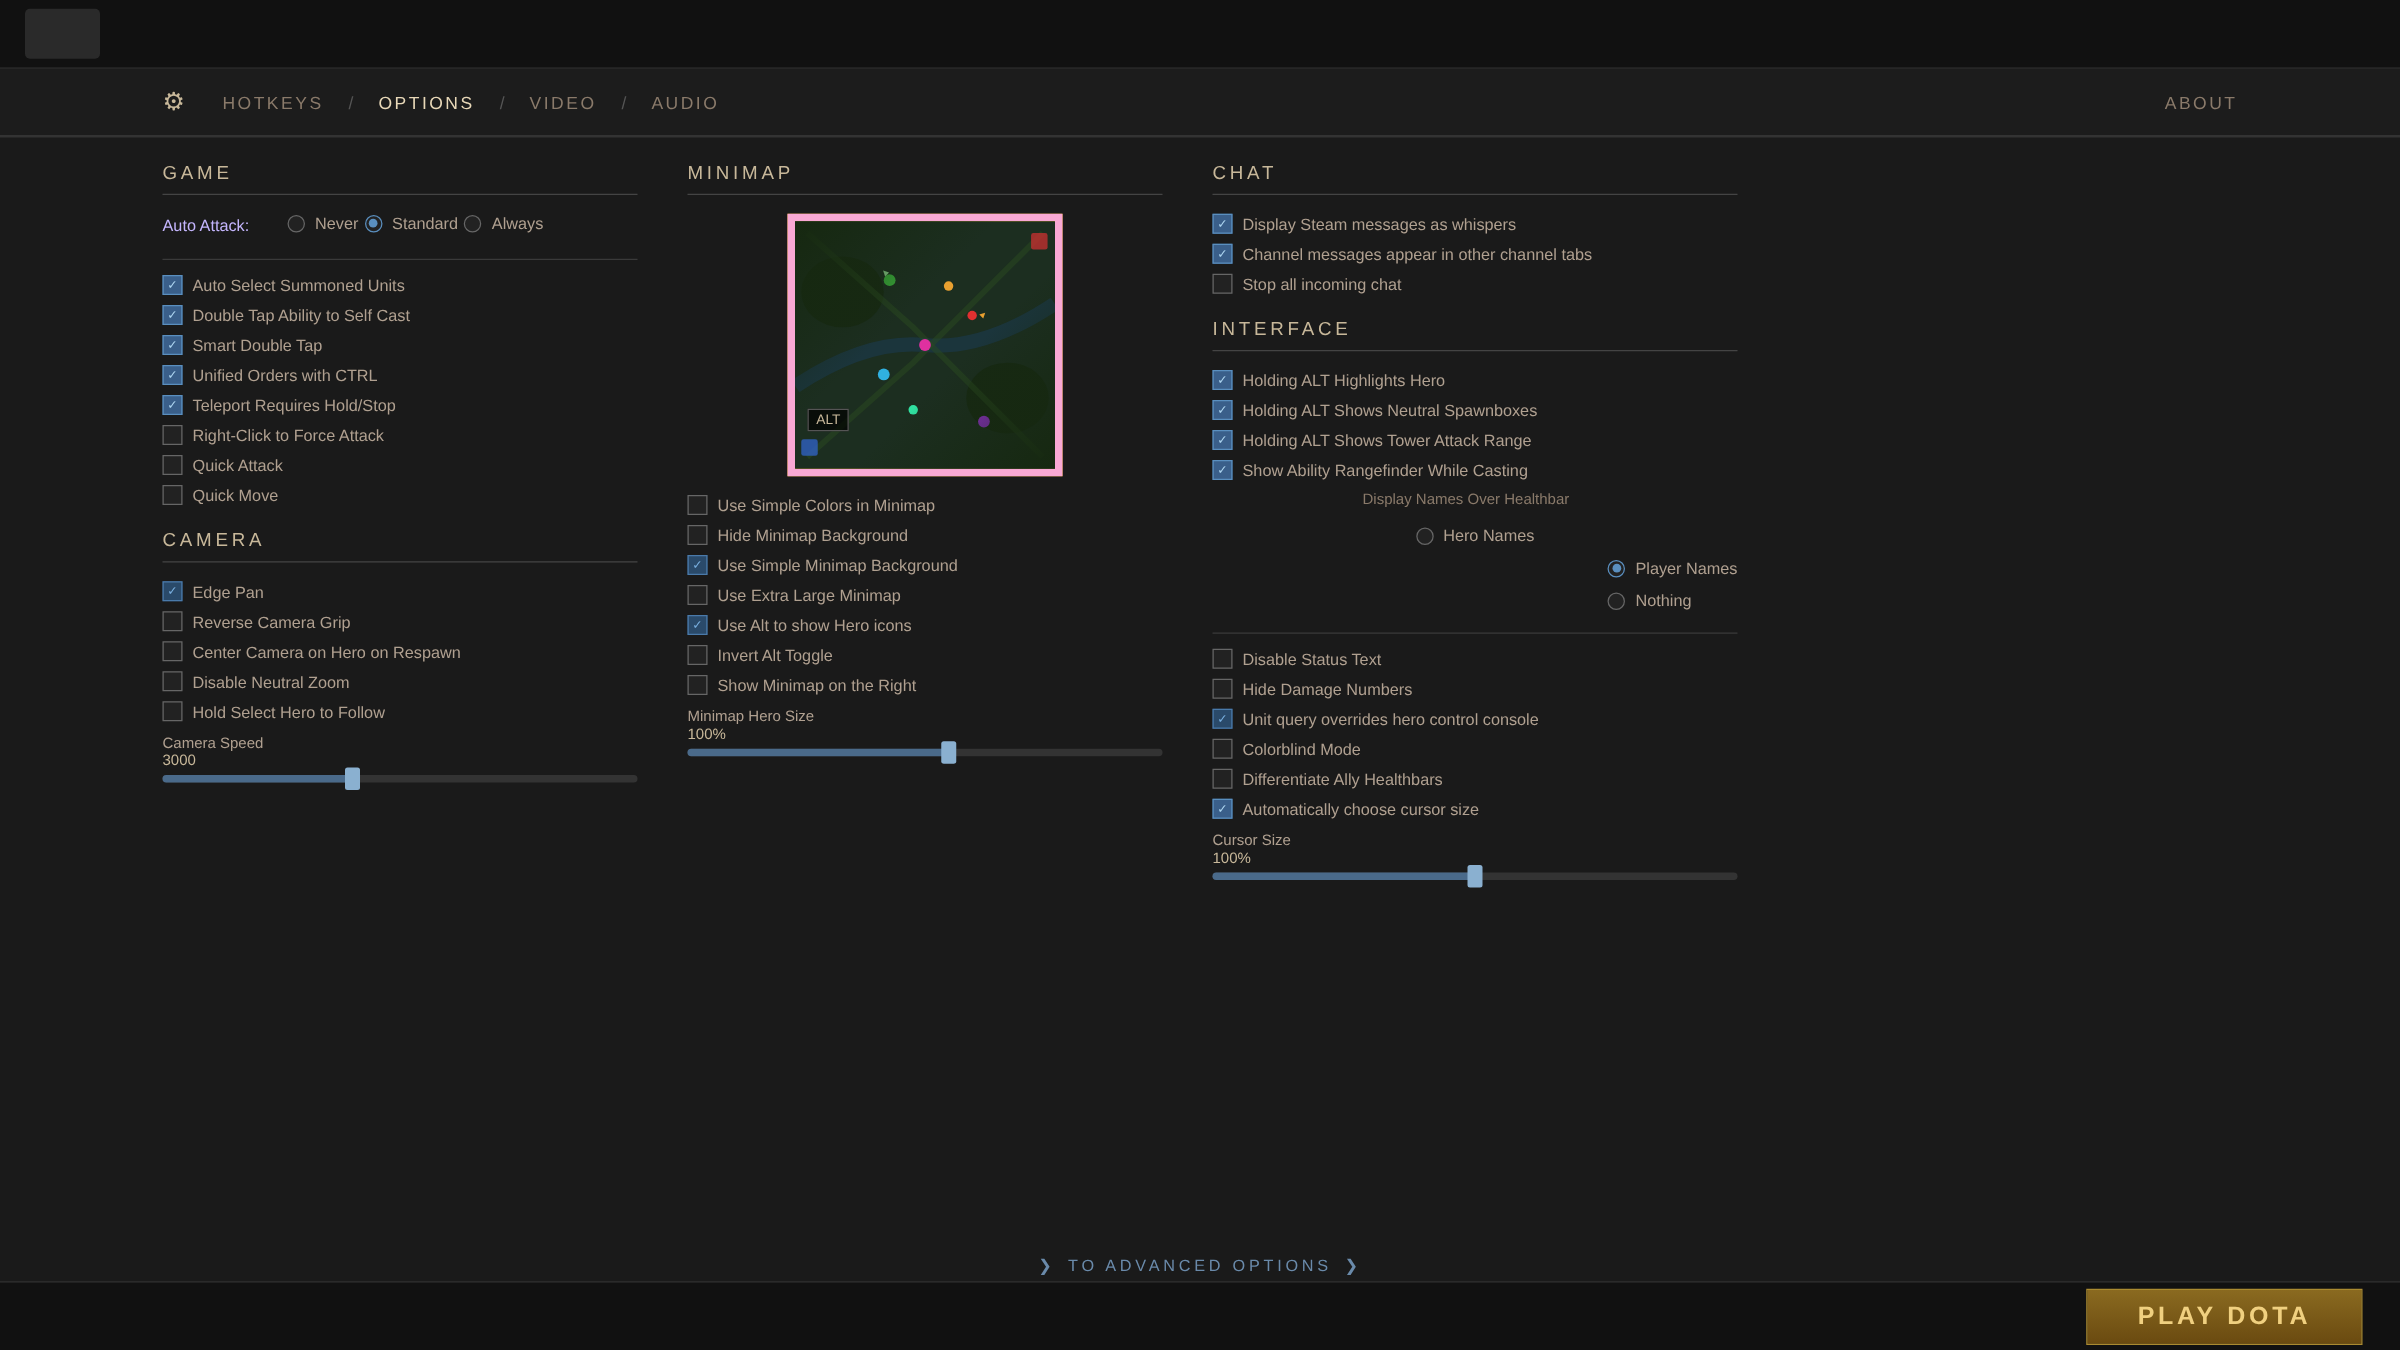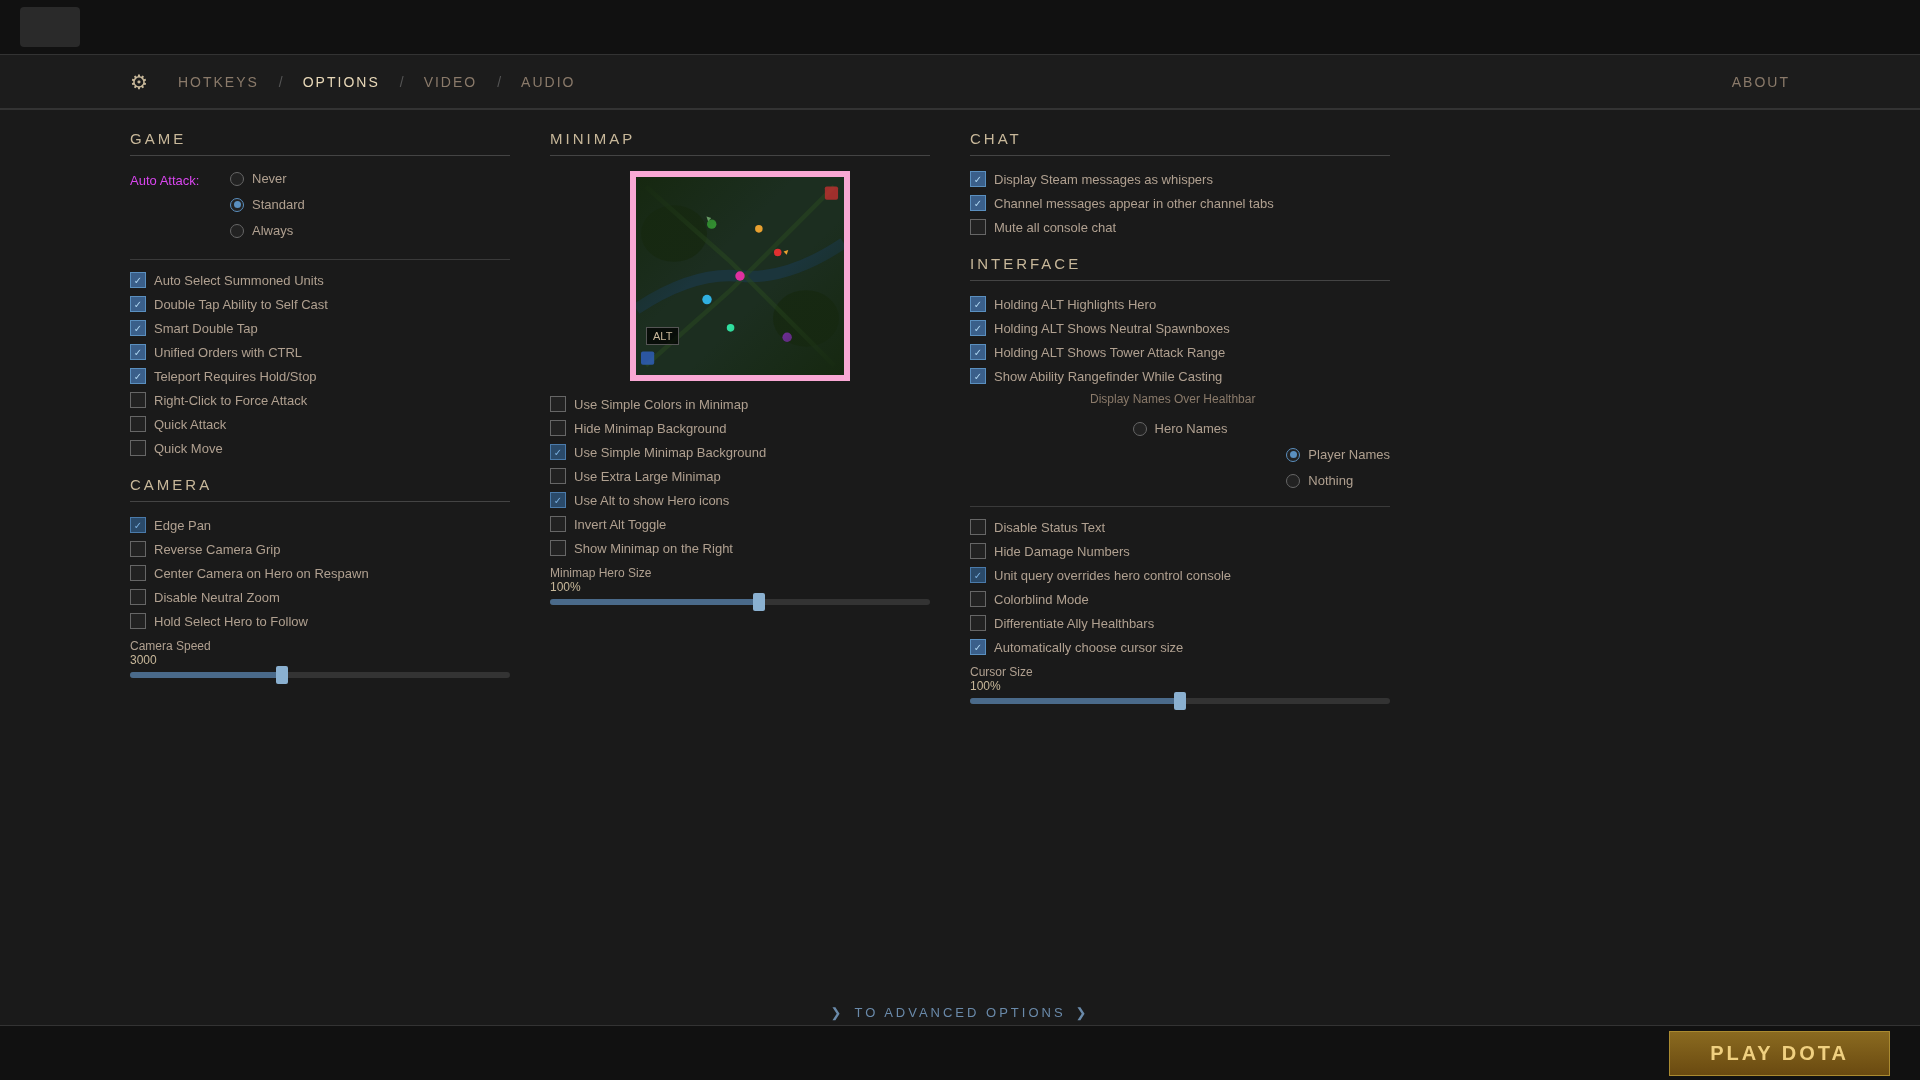--- a/index.html
+++ b/index.html
@@ -165,28 +165,28 @@
     }
 
     
     .auto-attack-row {
       display: flex;
       align-items: flex-start;
       margin-bottom: 15px;
       gap: 10px;
     }
     .auto-attack-label {
-      color: #d946ef;
+      color: #c4b5fd;
       font-size: 13px;
       min-width: 90px;
       padding-top: 2px;
     }
     .radio-group {
       display: flex;
-      flex-direction: column;
+      flex-direction: row;
       gap: 5px;
     }
 
     
     .game-section {
       max-width: 380px;
     }
 
     
     .camera-section {
@@ -553,21 +553,21 @@
       <div class="option-row">
         <div class="cb-box checked"></div>
         <label>Display Steam messages as whispers</label>
       </div>
       <div class="option-row">
         <div class="cb-box checked"></div>
         <label>Channel messages appear in other channel tabs</label>
       </div>
       <div class="option-row">
         <div class="cb-box"></div>
-        <label>Mute all console chat</label>
+        <label>Stop all incoming chat</label>
       </div>
     </div>
 
     <div class="interface-section">
       <div class="section-title">INTERFACE</div>
 
       <div class="option-row">
         <div class="cb-box checked"></div>
         <label>Holding ALT Highlights Hero</label>
       </div>

